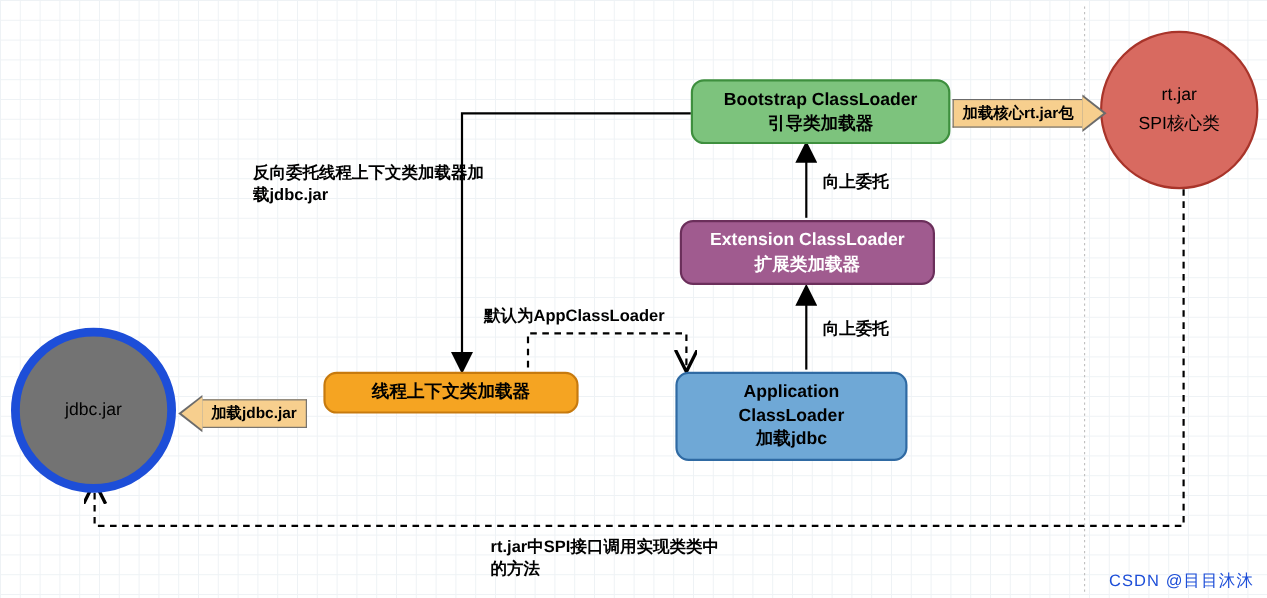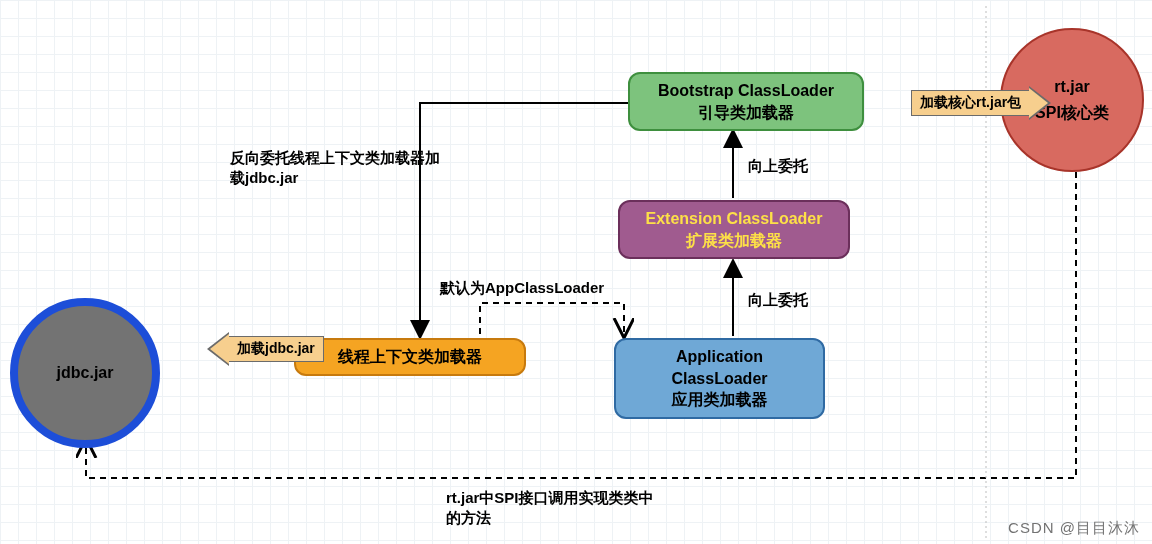--- a/index.html
+++ b/index.html
@@ -29,33 +29,32 @@
     padding: 6px 20px;
     line-height: 1.35;
   }
   .circle {
     position: absolute;
     border-radius: 50%;
     display: flex;
     flex-direction: column;
     align-items: center;
     justify-content: center;
-    font-weight: bold;
+    font-weight: normal;
     text-align: center;
     line-height: 1.6;
     font-size: 16px;
   }
   .arrow-block {
     position: absolute;
     height: 34px;
     display: flex;
     align-items: center;
     font-size: 14px;
     font-weight: bold;
-    padding-left: 45px;
   }
   .arrow-block .shaft {
     background: #f7cf8e;
     border: 1px solid #6b6b6b;
     border-right: none;
     height: 26px;
     display: flex;
     align-items: center;
     padding: 0 8px;
   }
@@ -97,21 +96,21 @@
     font-size: 15px;
     font-weight: bold;
     text-align: left;
     line-height: 1.35;
   }
   svg.conn { position: absolute; top: 0; left: 0; pointer-events: none; }
   .watermark {
     position: absolute;
     right: 12px;
     bottom: 6px;
-    color: #737373;
+    color: #1d4ed8;
     font-size: 15px;
     letter-spacing: 1px;
   }
 </style>
 </head>
 <body>
 
 <svg class="conn" width="1152" height="544">
   <defs>
     <marker id="ah" markerWidth="10" markerHeight="10" refX="8" refY="5" orient="auto">
@@ -133,28 +132,28 @@
   <path d="M1076 172 L1076 478 L86 478 L86 440" fill="none" stroke="#000" stroke-width="2" stroke-dasharray="6,5" marker-end="url(#ah-open)"></path>
 
   <line x1="986" y1="6" x2="986" y2="538" stroke="#bdbdbd" stroke-width="1" stroke-dasharray="2,3"></line>
 </svg>
 
 <div class="box" style="left:628px; top:72px; width:236px; background:#7dc37d; border-color:#3e8f3e;">
   <span>Bootstrap ClassLoader</span>
   <span>引导类加载器</span>
 </div>
 
-<div class="box" style="left:618px; top:200px; width:232px; background:#a05b8f; border-color:#6b2f5b; color:#fde047;">
+<div class="box" style="left:618px; top:200px; width:232px; background:#a05b8f; border-color:#6b2f5b; color:#ffffff;">
   <span>Extension ClassLoader</span>
   <span>扩展类加载器</span>
 </div>
 
 <div class="box" style="left:614px; top:338px; width:211px; background:#6fa8d6; border-color:#2f6aa3;">
   <span>Application ClassLoader</span>
-  <span>应用类加载器</span>
+  <span>加载jdbc</span>
 </div>
 
 <div class="box" style="left:294px; top:338px; width:232px; background:#f5a422; border-color:#c77a0e;">
   <span>线程上下文类加载器</span>
 </div>
 
 <div class="circle" style="left:1000px; top:28px; width:144px; height:144px; background:#d86a60; border:2px solid #a8342a;">
   <span>rt.jar</span>
   <span>SPI核心类</span>
 </div>
@@ -163,21 +162,21 @@
   <span>jdbc.jar</span>
 </div>
 
 <div class="arrow-block" style="left:866px; top:86px;">
   <div class="shaft">
       <span>加载核心rt.jar包</span>
     </div>
   <div class="head-r"></div>
 </div>
 
-<div class="arrow-block left" style="left:162px; top:332px;">
+<div class="arrow-block left" style="left:162px; top:359px;">
   <div class="head-l"></div>
   <div class="shaft">
       <span>加载jdbc.jar</span>
     </div>
 </div>
 
 <div class="label" style="left:230px; top:148px; width:220px;">
   <span>反向委托线程上下文类加载器加载jdbc.jar</span>
 </div>
 

